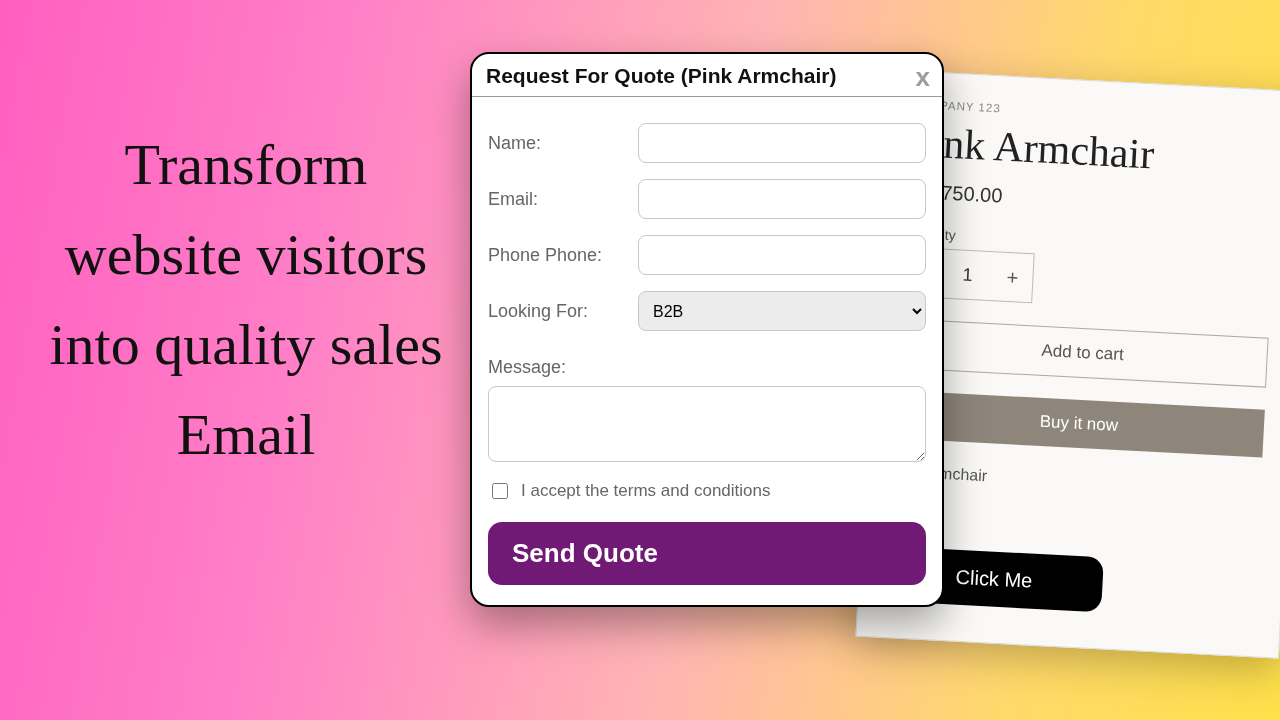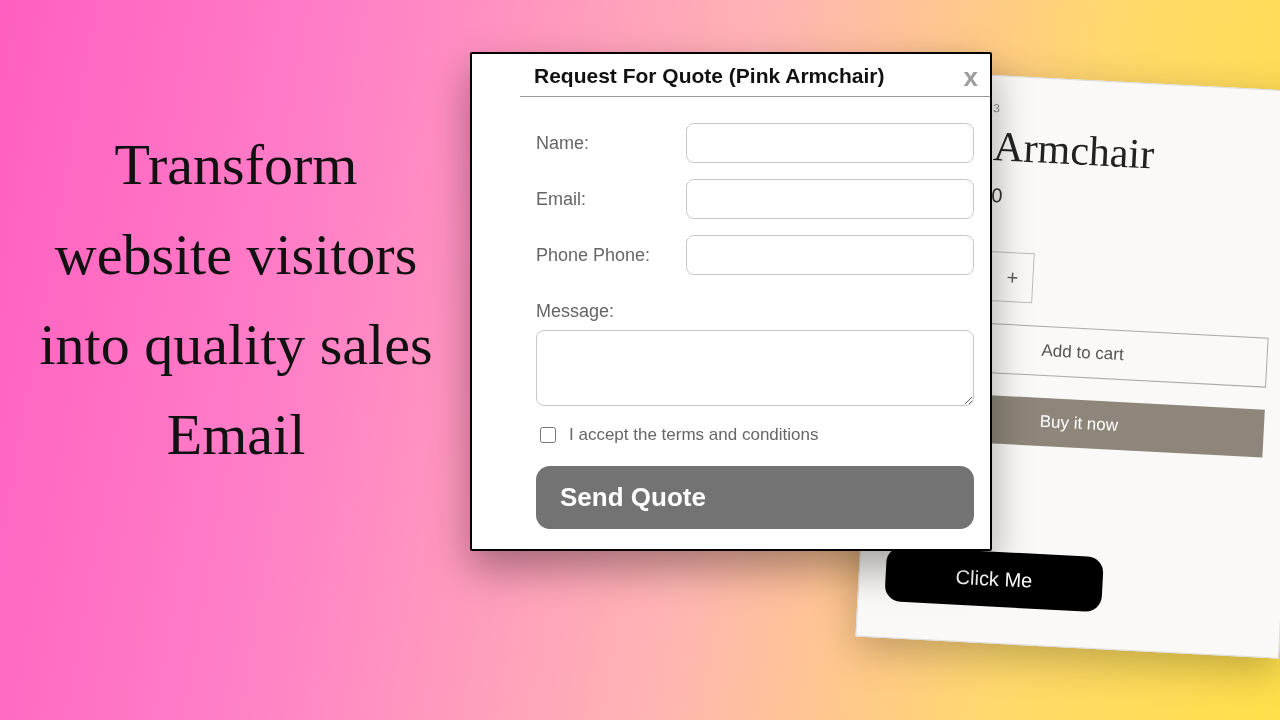--- a/index.html
+++ b/index.html
@@ -1,51 +1,51 @@
 <!DOCTYPE html>
 <html><head>
 <meta charset="utf-8">
 <style>
   html,body{margin:0;padding:0;width:1280px;height:720px;overflow:hidden;font-family:Georgia,"Times New Roman",serif;}
   .stage{position:relative;width:1280px;height:720px;background:linear-gradient(100deg,#ff5fc0 0%,#ff7fc7 25%,#ffb4b4 55%,#ffd96b 80%,#ffe04a 100%);}
 
   
-  .headline{position:absolute;left:26px;top:120px;width:420px;color:#111;text-align:center;font-family:Georgia,"Times New Roman",serif;font-size:58px;line-height:1.55;}
+  .headline{position:absolute;left:36px;top:120px;width:420px;color:#111;text-align:center;font-family:Georgia,"Times New Roman",serif;font-size:58px;line-height:1.55;}
 
   
   .product-card{position:absolute;left:870px;top:80px;width:370px;background:#faf9f7;border:1px solid #ddd;box-shadow:0 12px 40px rgba(0,0,0,.25);padding:26px 26px 36px;transform:rotate(3deg);font-family:-apple-system,BlinkMacSystemFont,"Segoe UI",Arial,sans-serif;color:#333;}
   .product-card .company{font-size:11.5px;letter-spacing:1px;color:#888;text-transform:uppercase;}
   .product-card .title{font-size:42px;font-weight:400;color:#222;margin:8px 0 14px;font-family:Georgia,serif;}
   .product-card .price{font-size:20px;color:#333;margin-bottom:22px;}
   .product-card .qty-label{font-size:14px;color:#555;margin-bottom:6px;}
   .product-card .qty-box{display:flex;align-items:center;border:1px solid #bbb;width:130px;height:48px;}
   .product-card .qty-btn{flex:0 0 40px;text-align:center;font-size:20px;color:#555;cursor:pointer;user-select:none;line-height:48px;}
   .product-card .qty-val{flex:1;text-align:center;font-size:18px;}
   .product-card .pbtn{display:block;width:100%;text-align:center;padding:14px 0;font-size:17px;margin-top:22px;box-sizing:border-box;cursor:pointer;}
   .product-card .add{border:1px solid #aaa;background:#faf9f7;color:#555;}
   .product-card .buy{background:#8e867a;color:#fff;border:none;}
   .product-card .desc{margin-top:24px;font-size:16px;color:#555;}
   .product-card .share{margin-top:22px;font-size:16px;color:#333;}
   .product-card .click{display:inline-block;margin-top:26px;background:#000;color:#fff;border-radius:16px;padding:16px 70px;font-size:20px;cursor:pointer;}
 
   
-  .modal{position:absolute;left:470px;top:52px;width:470px;background:#fff;border:2.5px solid #000;border-radius:2px;box-shadow:0 18px 40px rgba(0,0,0,.35);font-family:-apple-system,BlinkMacSystemFont,"Segoe UI",Arial,sans-serif;color:#333;padding-left:48px;}
+  .modal{position:absolute;left:470px;top:52px;width:470px;background:#fff;border:2.5px solid #000;border-radius:19px;box-shadow:0 18px 40px rgba(0,0,0,.35);font-family:-apple-system,BlinkMacSystemFont,"Segoe UI",Arial,sans-serif;color:#333;}
   .modal .m-head{position:relative;padding:10px 14px 8px;border-bottom:1px solid #999;}
   .modal .m-title{font-size:21px;font-weight:700;color:#111;}
   .modal .m-close{position:absolute;right:12px;top:8px;font-size:26px;font-weight:700;color:#9d9d9d;cursor:pointer;font-family:Arial,sans-serif;}
   .modal .m-body{padding:10px 16px 20px;}
   .modal .row{display:flex;align-items:center;margin:16px 0;}
   .modal .lbl{flex:0 0 150px;font-size:18px;color:#666;}
   .modal .inp{flex:1;height:40px;border:1px solid #c8c8c8;border-radius:8px;background:#fff;box-sizing:border-box;padding:0 10px;font-size:16px;}
   .modal select.inp{background:#ececec;appearance:auto;}
   .modal .msg-lbl{font-size:18px;color:#666;margin:26px 0 8px;}
   .modal textarea.inp{width:100%;height:76px;resize:both;padding:8px 10px;}
   .modal .terms{display:flex;align-items:center;gap:10px;margin:14px 0 20px;font-size:17px;color:#666;}
   .modal .terms input{width:16px;height:16px;}
-  .modal .send{display:block;width:100%;margin-top:14px;background:#737373;color:#fff;border:none;border-radius:14px;padding:16px 24px;text-align:left;font-size:26px;font-weight:700;cursor:pointer;}
+  .modal .send{display:block;width:100%;margin-top:14px;background:#701a75;color:#fff;border:none;border-radius:14px;padding:16px 24px;text-align:left;font-size:26px;font-weight:700;cursor:pointer;}
 </style>
 </head>
 <body>
 
 <div class="stage">
 
   <div class="headline">Transform website visitors into quality sales Email</div>
 
   <div class="product-card">
     <div class="company">COMPANY 123</div>
@@ -79,20 +79,26 @@
       <div class="row">
         <div class="lbl">Email:</div>
         <input class="inp" type="text" style="">
       </div>
 
       <div class="row">
         <div class="lbl">Phone Phone:</div>
         <input class="inp" type="text" style="">
       </div>
 
+      <div class="row">
+        <div class="lbl">Looking For:</div>
+        <select class="inp">
+          <option>B2B</option>
+        </select>
+      </div>
 
       <div class="msg-lbl">Message:</div>
       <textarea class="inp" style=""></textarea>
 
       <label class="terms">
         <input type="checkbox" style="">
         <span>I accept the terms and conditions</span>
       </label>
 
       <button class="send">Send Quote</button>

